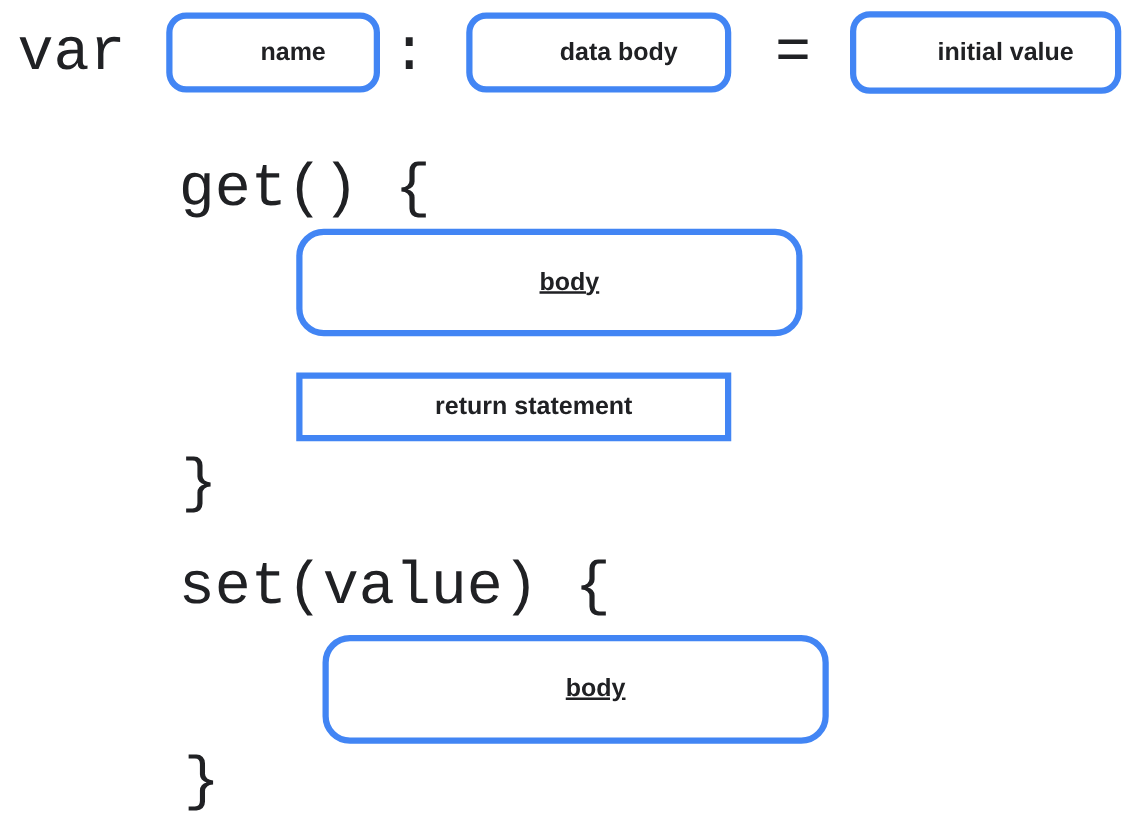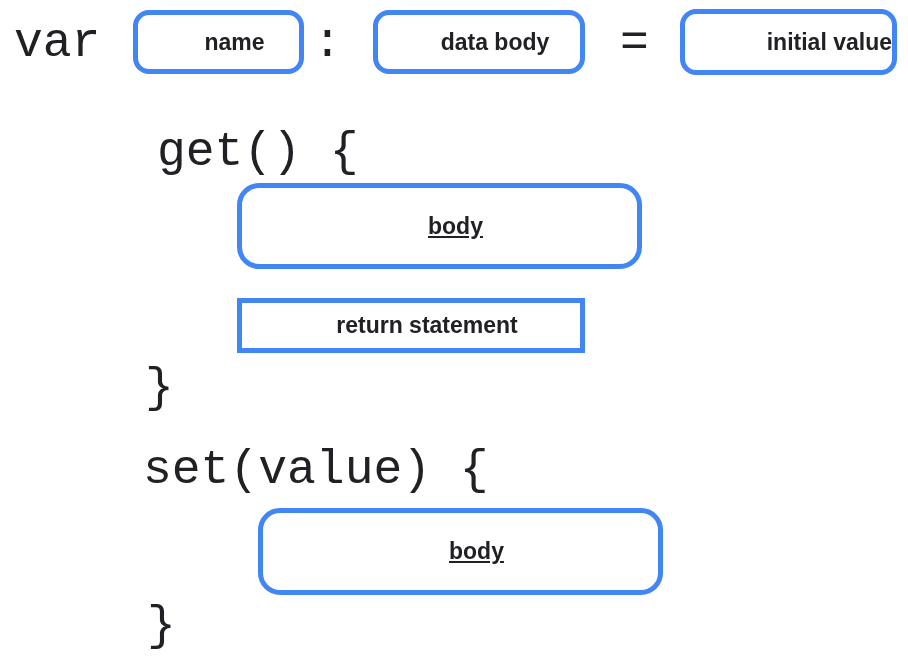--- a/index.html
+++ b/index.html
@@ -26,39 +26,39 @@
   }
   .syntax-box {
     position: absolute;
     border: 5px solid var(--border-blue);
     background: var(--bg);
     display: flex;
     align-items: center;
     justify-content: center;
     font-family: "Liberation Sans", "DejaVu Sans", sans-serif;
     font-weight: 700;
-    font-size: 23px;
+    font-size: 20px;
     color: var(--ink);
     white-space: nowrap;
     padding-left: 32px;
   }
   .round-lg { border-radius: 16px; }
   .round-md { border-radius: 22px; text-decoration: underline; }
   .round-sm { border-radius: 0; }
 
   
   .tok-var        { left: 14px;  top: 21px; }
   .box-name       { left: 133px; top: 10px; width: 171px; height: 64px; }
   .tok-colon      { left: 313px; top: 21px; }
   .box-datatype   { left: 373px; top: 10px; width: 212px; height: 64px; }
   .tok-equals     { left: 620px; top: 21px; }
-  .box-initial    { left: 680px; top: 9px;  width: 217px; height: 66px; justify-content: flex-end; }
+  .box-initial    { left: 680px; top: 9px;  width: 217px; height: 66px; }
 
   
-  .tok-get-open   { left: 157px; top: 130px; }
+  .tok-get-open   { left: 143px; top: 130px; }
   .box-get-body   { left: 237px; top: 183px; width: 405px; height: 86px; }
   .box-return     { left: 237px; top: 298px; width: 348px; height: 55px; }
   .tok-get-close  { left: 145px; top: 366px; }
 
   
   .tok-set-open   { left: 143px; top: 448px; }
   .box-set-body   { left: 258px; top: 508px; width: 405px; height: 87px; }
   .tok-set-close  { left: 147px; top: 604px; }
 </style>
 </head>

